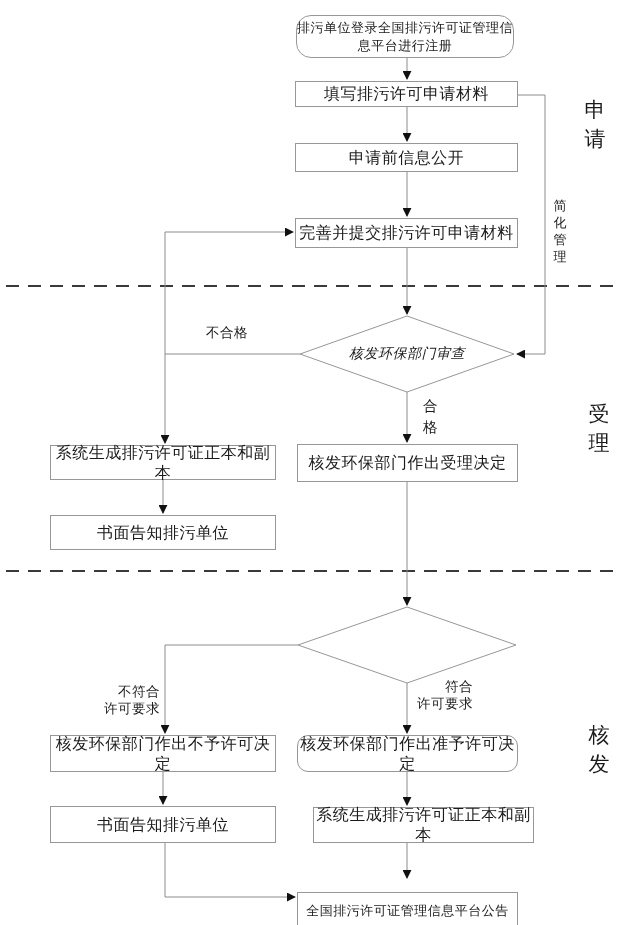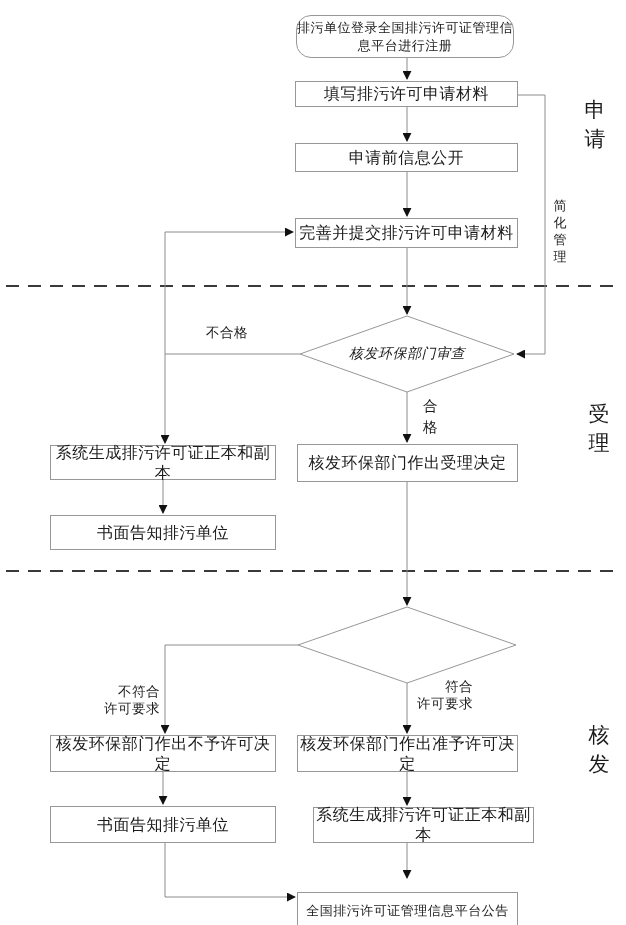--- a/index.html
+++ b/index.html
@@ -88,21 +88,21 @@
 
   <div class="node" style="left:50px; top:515px; width:226px; height:35px;">书面告知排污单位</div>
 
   <div class="node" style="left:297px; top:444px; width:221px; height:38px;">核发环保部门作出受理决定</div>
 
 
   <div class="node" style="left:50px; top:735px; width:226px; height:37px;">核发环保部门作出不予许可决定</div>
 
   <div class="node" style="left:50px; top:806px; width:226px; height:37px;">书面告知排污单位</div>
 
-  <div class="node" style="left:297px; top:735px; width:221px; height:37px;">核发环保部门作出准予许可决定</div>
+  <div class="node" style="left:297px; top:735px; width:221px; height:37px;border-radius:11px;">核发环保部门作出准予许可决定</div>
 
   <div class="node" style="left:297px; top:807px; width:221px; height:36px;margin-left:16px;">系统生成排污许可证正本和副本</div>
 
   <div class="node small-text" style="left:297px; top:880px; width:221px; height:37px;margin-top:12px;">全国排污许可证管理信息平台公告</div>
 
   <div class="edge-label" style="left:188px; top:325px; width:60px;">不合格</div>
 
   <div class="edge-label vstack" style="left:408px; top:397px; width:30px;">合
 格</div>
 

